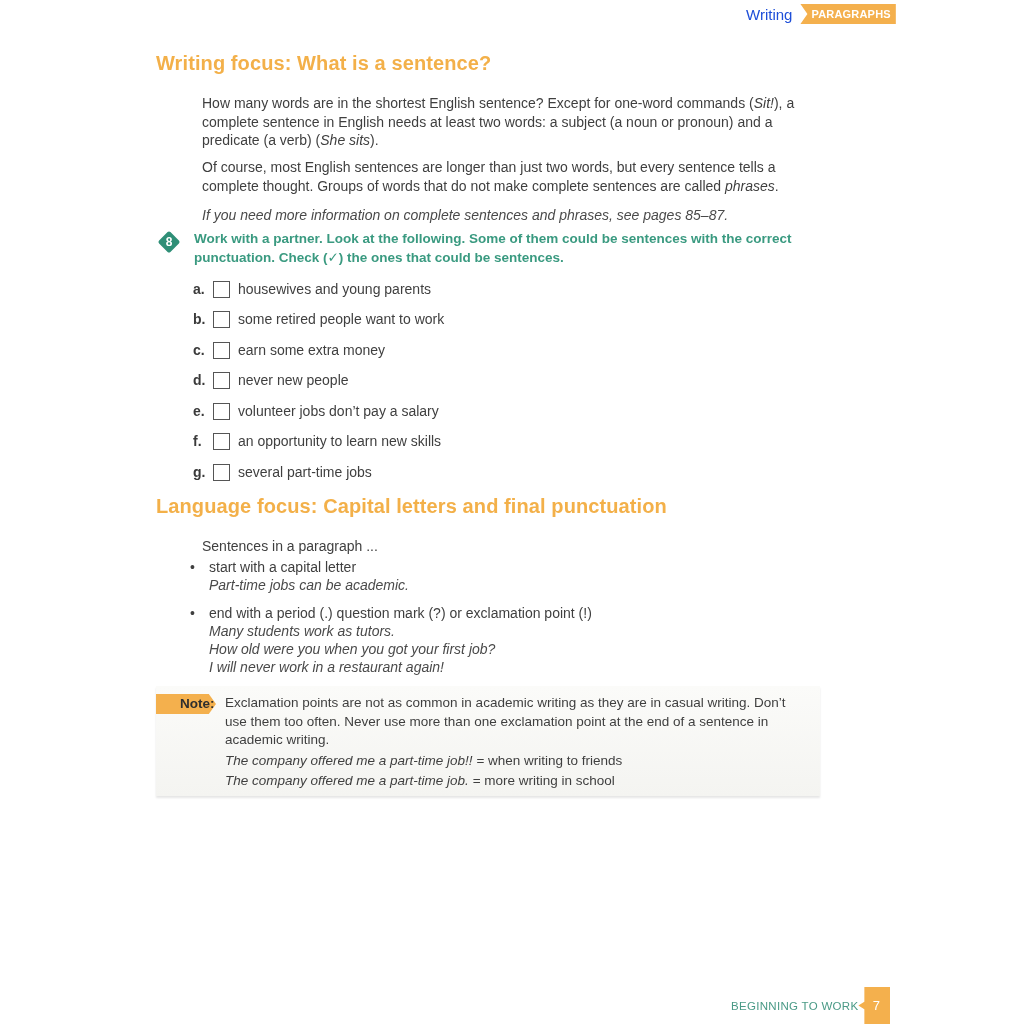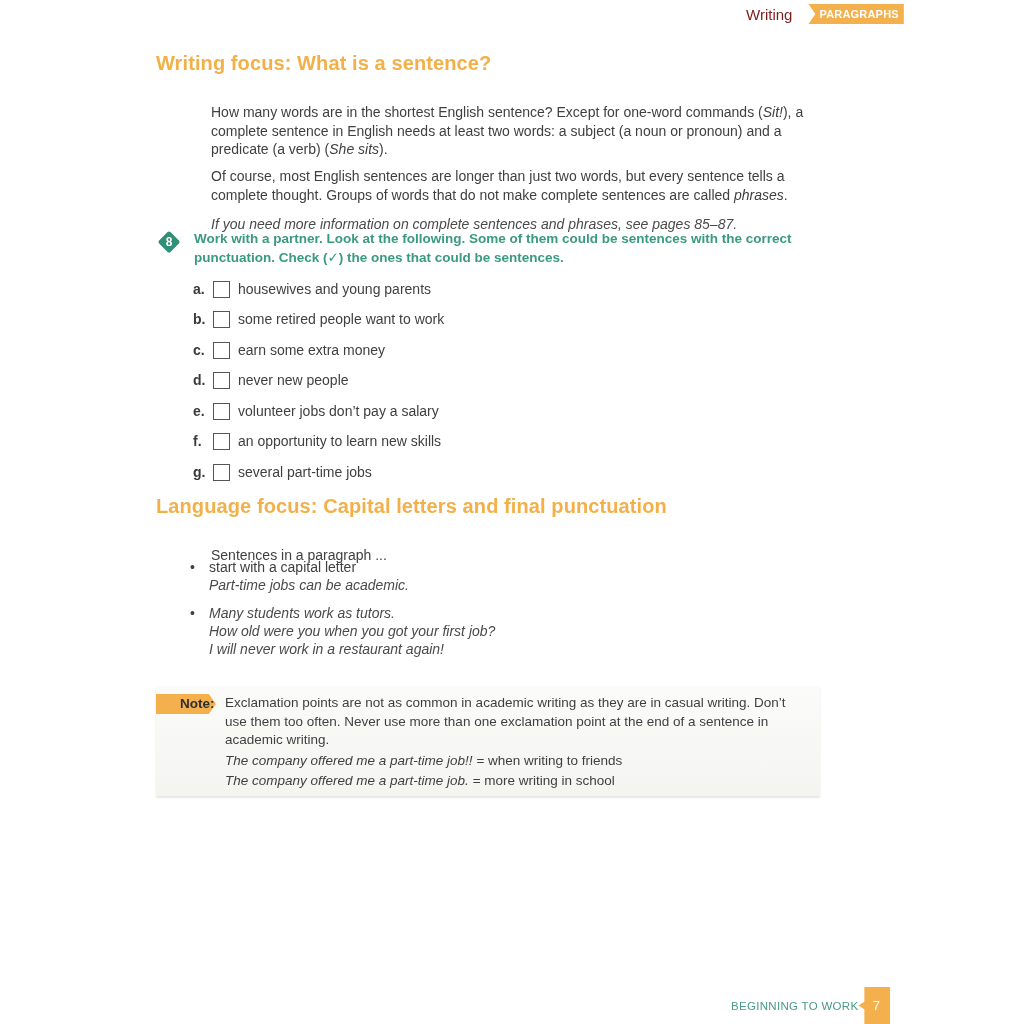--- a/index.html
+++ b/index.html
@@ -2,30 +2,30 @@
 <html><head>
 <meta charset="utf-8">
 <style>
   html, body { margin:0; padding:0; }
   body {
     width:1024px; height:1024px; background:#ffffff; position:relative; overflow:hidden;
     font-family:"Liberation Sans", "DejaVu Sans", sans-serif; color:#3a3a3a;
   }
   
   .hdr { position:absolute; top:4px; left:746px; display:flex; align-items:center; height:20px; }
-  .hdr-writing { color:#7f1d1d; font-size:15px; margin-right:16px; }
+  .hdr-writing { color:#1d4ed8; font-size:15px; margin-right:8px; }
   .hdr-tag {
     background:#f4b04d; color:#ffffff; font-weight:bold; font-size:11px; letter-spacing:0.2px;
     height:20px; line-height:20px; padding:0 5px 0 11px; position:relative;
     clip-path: polygon(0 0, 100% 0, 100% 100%, 0 100%, 7px 50%);
   }
   h2.section {
     position:absolute; margin:0; color:#f3b049; font-weight:bold; font-size:20px; letter-spacing:0.1px;
   }
-  .para { position:absolute; left:194px; width:625px; font-size:14px; line-height:18.5px; color:#3f3f3f; margin:17px; }
+  .para { position:absolute; left:194px; width:625px; font-size:14px; line-height:18.5px; color:#3f3f3f; margin:8px; }
   .para i { font-style:italic; }
   .exercise { position:absolute; left:156px; top:229px; width:680px; }
   .ex-badge {
     position:absolute; left:2px; top:2px; width:22px; height:22px;
   }
   .ex-badge .diamond {
     position:absolute; left:3px; top:3px; width:16px; height:16px; background:#2f8f77; transform:rotate(45deg); border-radius:2px;
   }
   .ex-badge .num {
     position:absolute; left:0; top:0; width:22px; height:22px; line-height:22px; text-align:center; color:#fff; font-weight:bold; font-size:12px;
@@ -127,20 +127,21 @@
   <span class="dot">•</span>
   <div class="content">
     <span>start with a capital letter</span>
     <i>Part-time jobs can be academic.</i>
   </div>
 </div>
 
 <div class="bullet-row" style="top:604px;">
   <span class="dot">•</span>
   <div class="content">
+    <span>end with a period (.) question mark (?) or exclamation point (!)</span>
     <i>Many students work as tutors.</i>
     <i>How old were you when you got your first job?</i>
     <i>I will never work in a restaurant again!</i>
   </div>
 </div>
 
 <div class="note-wrap">
   <div class="note-tag">Note:</div>
   <div class="note-body">
     <div>Exclamation points are not as common in academic writing as they are in casual writing. Don’t use them too often. Never use more than one exclamation point at the end of a sentence in academic writing.</div>

